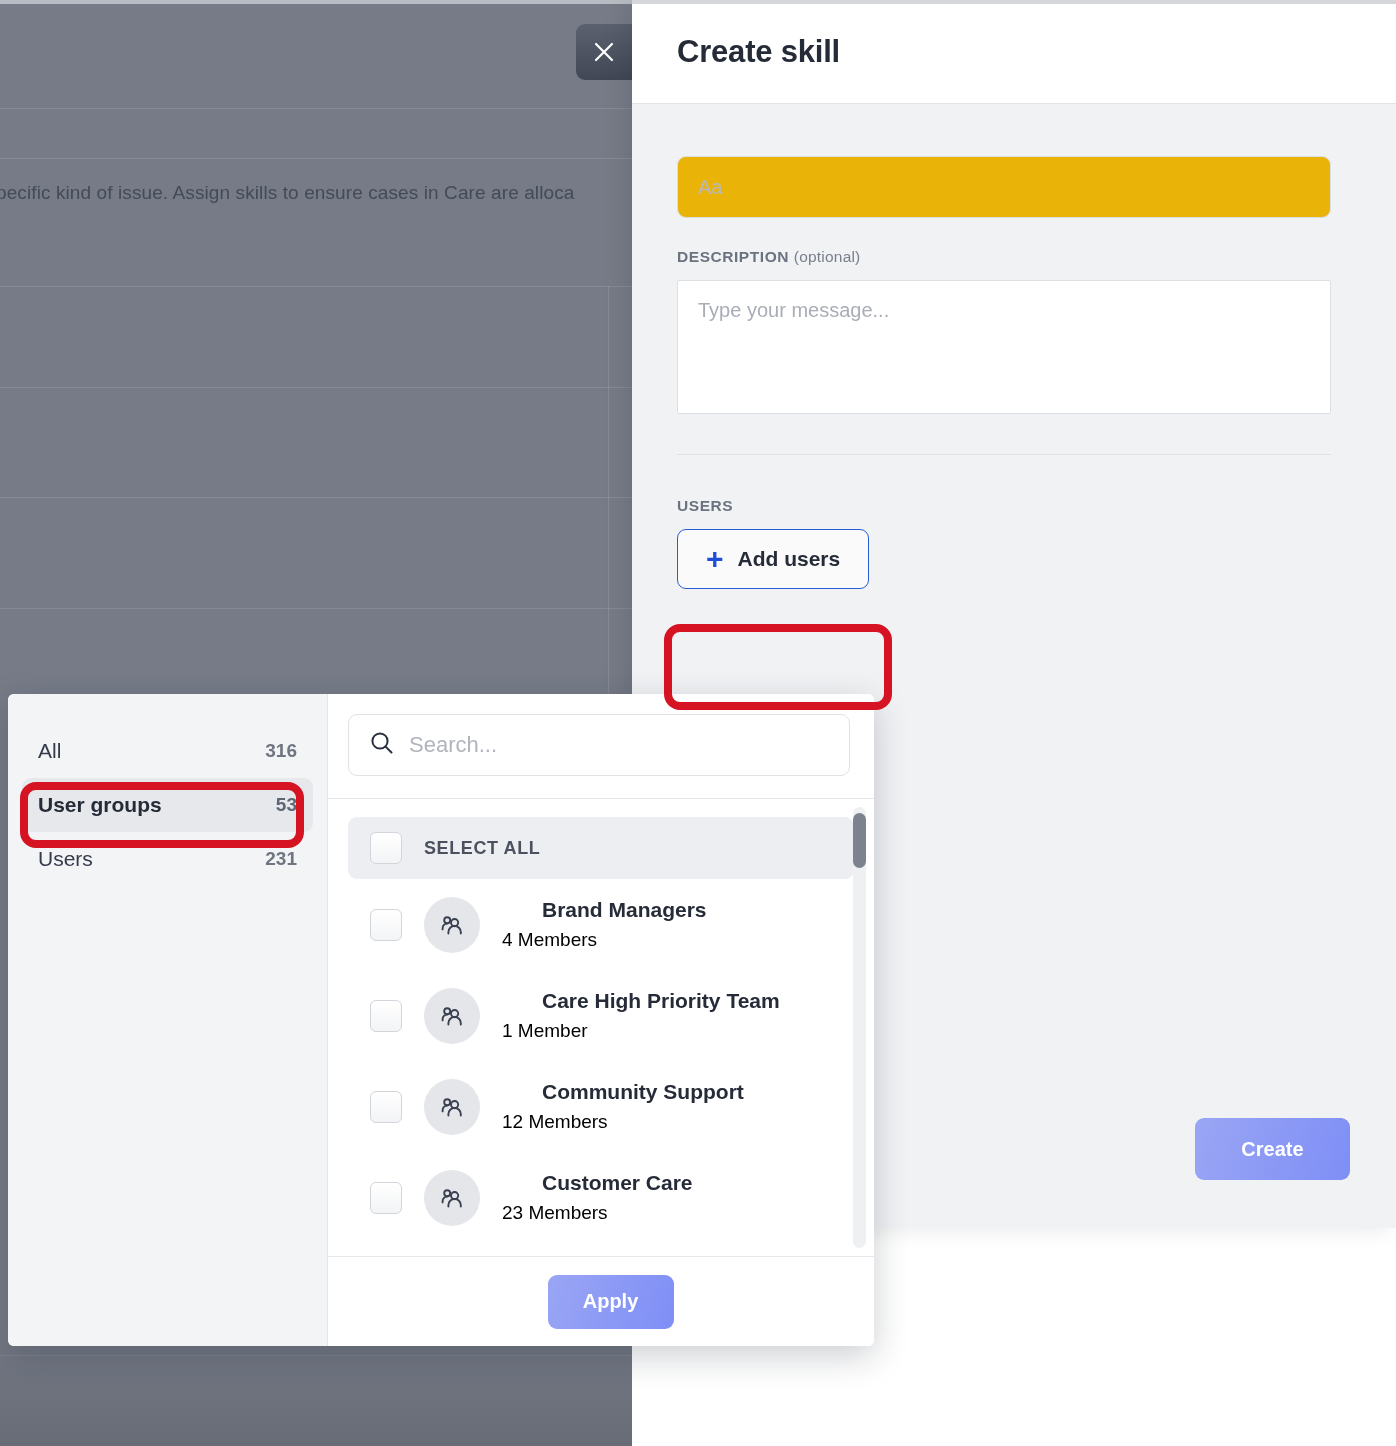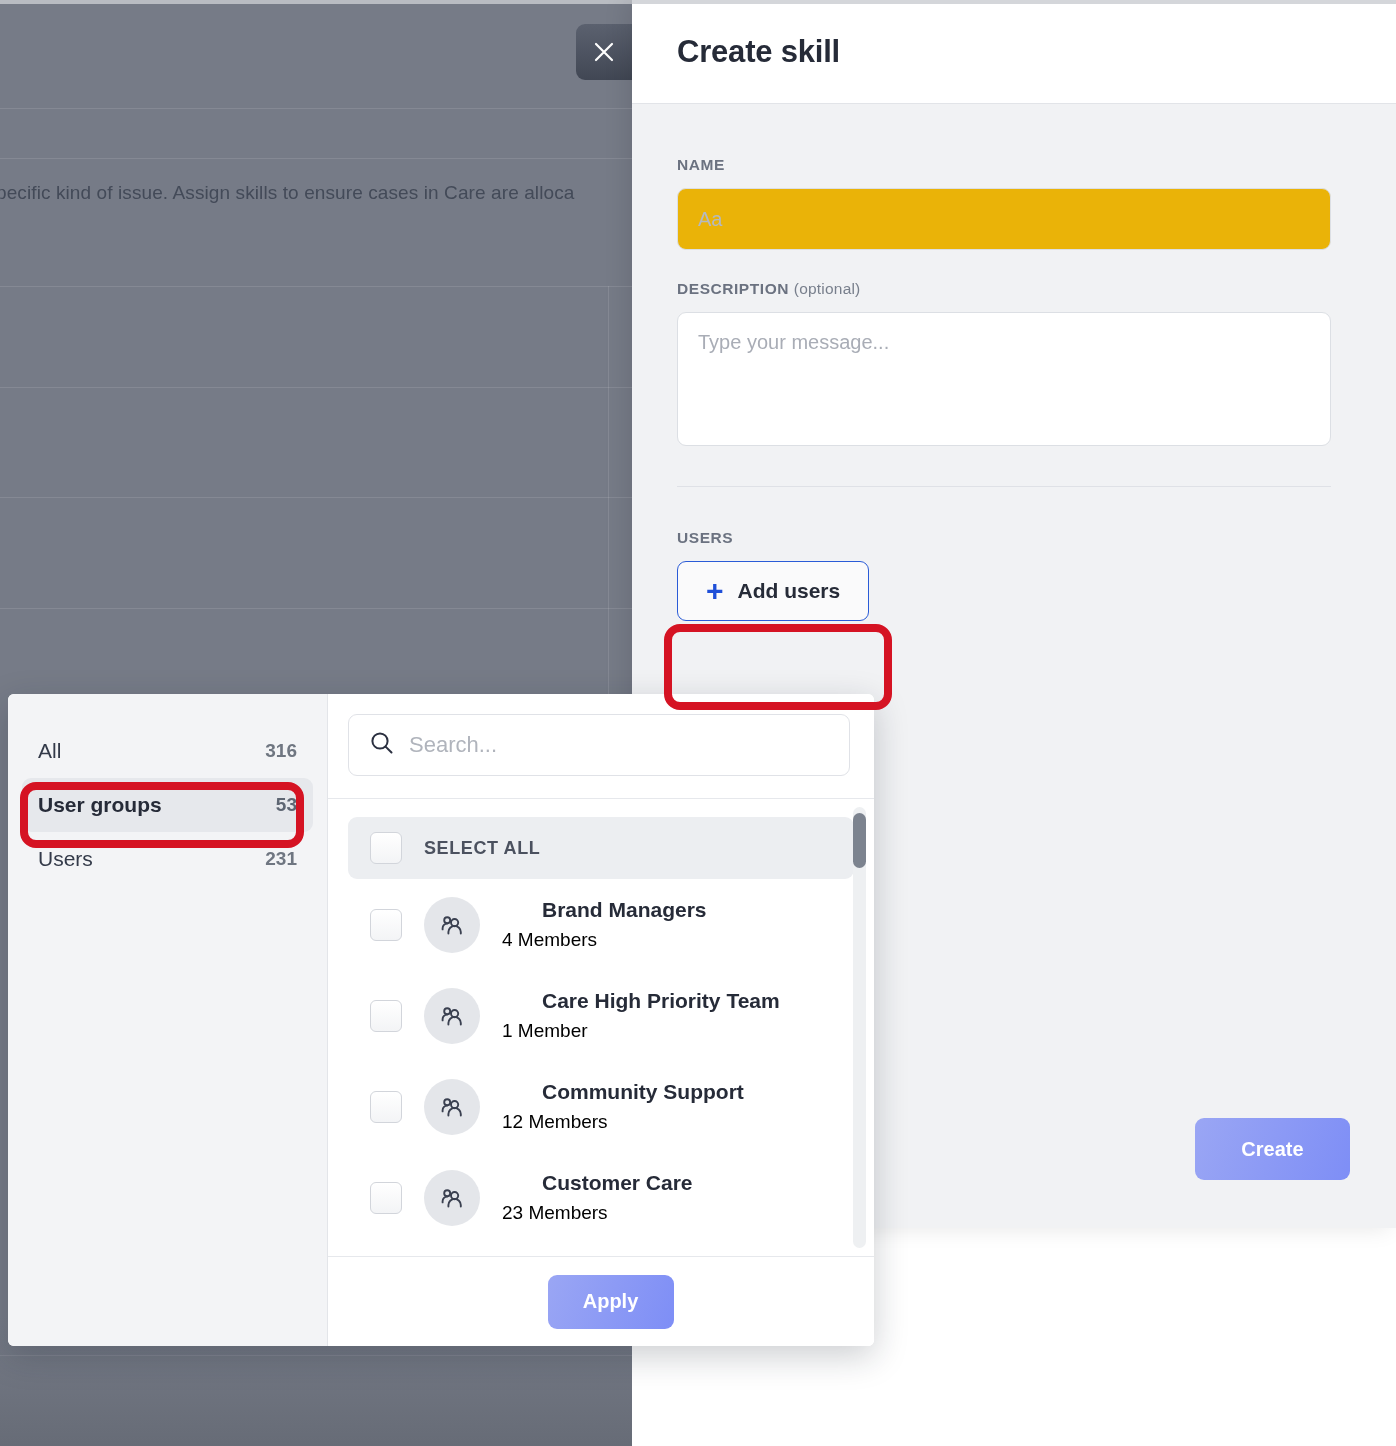--- a/index.html
+++ b/index.html
@@ -80,21 +80,21 @@
   .text-input {
     width: 654px; height: 62px;
     background: #eab308; border: 1px solid #dcdfe4; border-radius: 9px;
     font-size: 20px; color: #2b3040; padding: 0 20px;
     font-family: "Liberation Sans", sans-serif;
     outline: none;
   }
   .text-input::placeholder { color: #b5b9c1; }
   .text-area {
     width: 654px; height: 134px;
-    background: #ffffff; border: 1px solid #dcdfe4; border-radius: 9px;
+    background: #ffffff; border: 1px solid #dcdfe4; border-radius: 2px;
     font-size: 20px; color: #2b3040; padding: 18px 20px;
     font-family: "Liberation Sans", sans-serif;
     resize: none; outline: none;
   }
   .text-area::placeholder { color: #a9adb6; }
   .spacer-24 { height: 30px; }
   .divider {
     width: 654px; height: 1px; background: #dfe1e6; margin: 36px 0 42px 0;
   }
   .add-users-btn {
@@ -259,21 +259,20 @@
 
   <div class="side-panel">
     <div class="panel-top-strip"></div>
 
     <div class="panel-header">
       <div class="panel-title">Create skill</div>
     </div>
 
     <div class="panel-body">
 
-      <div class="field-label">NAME</div>
       <input class="text-input" type="text" placeholder="Aa" style="">
 
       <div class="spacer-24"></div>
 
       <div class="field-label">
         <span>DESCRIPTION</span>
         <span class="optional">(optional)</span>
       </div>
       <textarea class="text-area" placeholder="Type your message..." style=""></textarea>
 

